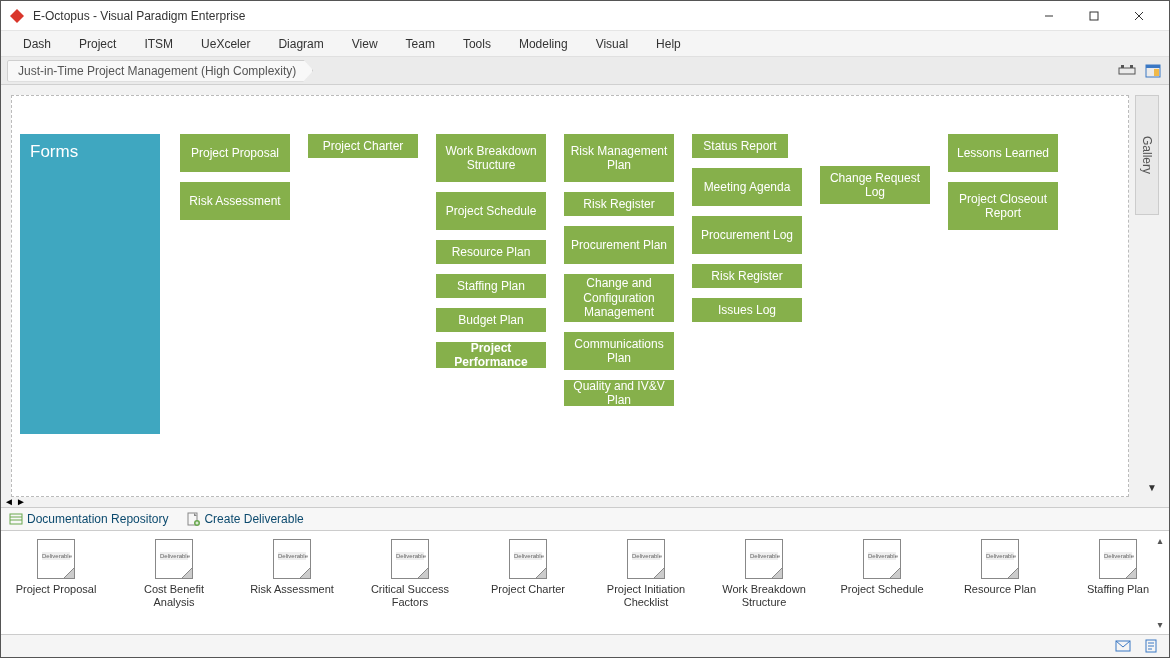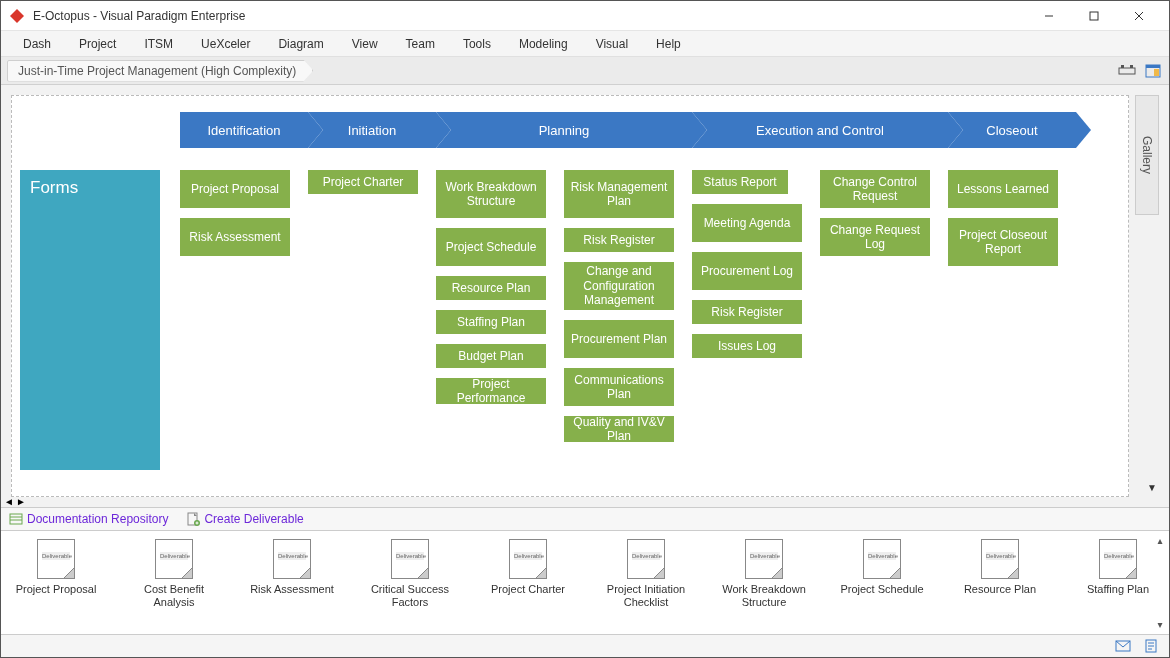--- a/index.html
+++ b/index.html
@@ -43,21 +43,21 @@
 
 .gallery-tab { position: absolute; right: 10px; top: 10px; width: 24px; height: 120px; background: #e8e8e8; border: 1px solid #ccc; display: flex; align-items: center; justify-content: center; writing-mode: vertical-rl; font-size: 12px; color: #555; cursor: pointer; }
 
 
 .scroll-ctrl { position: absolute; bottom: 0; left: 2px; display: flex; flex-direction: row; gap: 0; }
 .scroll-ctrl span { font-size: 10px; width: 12px; height: 12px; display: flex; align-items: center; justify-content: center; cursor: pointer; }
 .vscroll { position: absolute; right: 12px; bottom: 14px; font-size: 10px; color: #333; }
 
 
 .deliv-toolbar { height: 24px; background: #f7f7f7; border-top: 1px solid #ccc; border-bottom: 1px solid #ccc; display: flex; align-items: center; padding: 0 8px; gap: 18px; }
-.deliv-toolbar .dt-item { display: flex; align-items: center; gap: 4px; font-size: 12px; color: #6d28d9; cursor: pointer; }
+.deliv-toolbar .dt-item { display: flex; align-items: center; gap: 4px; font-size: 12px; color: #0c4a6e; cursor: pointer; }
 .dt-icon { width: 14px; height: 14px; }
 
 .deliv-row { height: 104px; background: #fff; display: flex; align-items: flex-start; padding: 8px 12px; gap: 32px; overflow-x: hidden; border-bottom: 1px solid #ccc; position: relative; }
 .deliv-item { width: 86px; display: flex; flex-direction: column; align-items: center; gap: 4px; cursor: pointer; flex-shrink: 0; }
 .deliv-thumb { width: 38px; height: 40px; border: 1px solid #888; background: #fff; position: relative; }
 .deliv-thumb::after { content: ""; position: absolute; right: 0; bottom: 0; width: 10px; height: 10px; background: linear-gradient(135deg, transparent 48%, #888 50%, #ccc 52%); }
 .deliv-thumb .badge { position: absolute; top: 12px; left: 4px; right: 4px; font-size: 6px; color: #666; text-align: center; background: #eee; padding: 1px 0; }
 .deliv-label { font-size: 11px; color: #333; text-align: center; line-height: 1.15; }
 .deliv-scroll { position: absolute; right: 2px; top: 4px; bottom: 4px; width: 14px; display: flex; flex-direction: column; justify-content: space-between; align-items: center; font-size: 10px; color: #555; }
 
@@ -126,64 +126,56 @@
         <rect x="1" y="1" width="14" height="12" fill="none" stroke="#3b78c4" stroke-width="1"></rect>
         <rect x="1" y="1" width="14" height="3" fill="#3b78c4"></rect>
         <rect x="9" y="5" width="5" height="7" fill="#f0b94a"></rect>
       </svg>
   </div>
 </div>
 
 <div class="canvas-area">
   <div class="canvas-inner dashed-border">
 
-    <div class="phase-row" id="phase-row">
-        <div class="phase" style="width: 128px;">Identification</div>
-        <div class="phase" style="width: 128px;">Initiation</div>
-        <div class="phase" style="width: 256px;">Planning</div>
-        <div class="phase" style="width: 256px;">Execution and Control</div>
-        <div class="phase" style="width: 128px;">Closeout</div>
-      </div>
 
     <div class="grid-row">
       <div class="forms-label">Forms</div>
       <div class="columns" id="form-cols">
           <div class="col">
             <div class="form-card" style="width: 110px; height: 38px;">Project Proposal</div>
             <div class="form-card" style="width: 110px; height: 38px;">Risk Assessment</div>
           </div>
           <div class="col">
             <div class="form-card" style="width: 110px; height: 24px;">Project Charter</div>
           </div>
           <div class="col">
             <div class="form-card" style="width: 110px; height: 48px;">Work Breakdown Structure</div>
             <div class="form-card" style="width: 110px; height: 38px;">Project Schedule</div>
             <div class="form-card" style="width: 110px; height: 24px;">Resource Plan</div>
             <div class="form-card" style="width: 110px; height: 24px;">Staffing Plan</div>
             <div class="form-card" style="width: 110px; height: 24px;">Budget Plan</div>
-            <div class="form-card" style="width: 110px; height: 26px;">Project Performance</div>
+            <div class="form-card" style="width: 110px; height: 26px; font-weight: bold;">Project Performance</div>
           </div>
           <div class="col">
             <div class="form-card" style="width: 110px; height: 48px;">Risk Management Plan</div>
             <div class="form-card" style="width: 110px; height: 24px;">Risk Register</div>
+            <div class="form-card" style="width: 110px; height: 38px;">Procurement Plan</div>
             <div class="form-card" style="width: 110px; height: 48px;">Change and Configuration Management</div>
-            <div class="form-card" style="width: 110px; height: 38px;">Procurement Plan</div>
             <div class="form-card" style="width: 110px; height: 38px;">Communications Plan</div>
             <div class="form-card" style="width: 110px; height: 26px;">Quality and IV&amp;V Plan</div>
           </div>
           <div class="col">
             <div class="form-card" style="width: 96px; height: 24px;">Status Report</div>
             <div class="form-card" style="width: 110px; height: 38px;">Meeting Agenda</div>
             <div class="form-card" style="width: 110px; height: 38px;">Procurement Log</div>
             <div class="form-card" style="width: 110px; height: 24px;">Risk Register</div>
             <div class="form-card" style="width: 110px; height: 24px;">Issues Log</div>
           </div>
           <div class="col">
-            <div class="form-card" style="width: 110px; height: 38px;">Change Control Request</div>
-            <div class="form-card" style="width: 110px; height: 38px;">Change Request Log</div>
+            <div class="form-card" style="width: 110px; height: 38px; margin-top: 32px;">Change Request Log</div>
           </div>
           <div class="col">
             <div class="form-card" style="width: 110px; height: 38px;">Lessons Learned</div>
             <div class="form-card" style="width: 110px; height: 48px;">Project Closeout Report</div>
           </div>
         </div>
     </div>
   </div>
 
   <div class="gallery-tab">Gallery</div>

